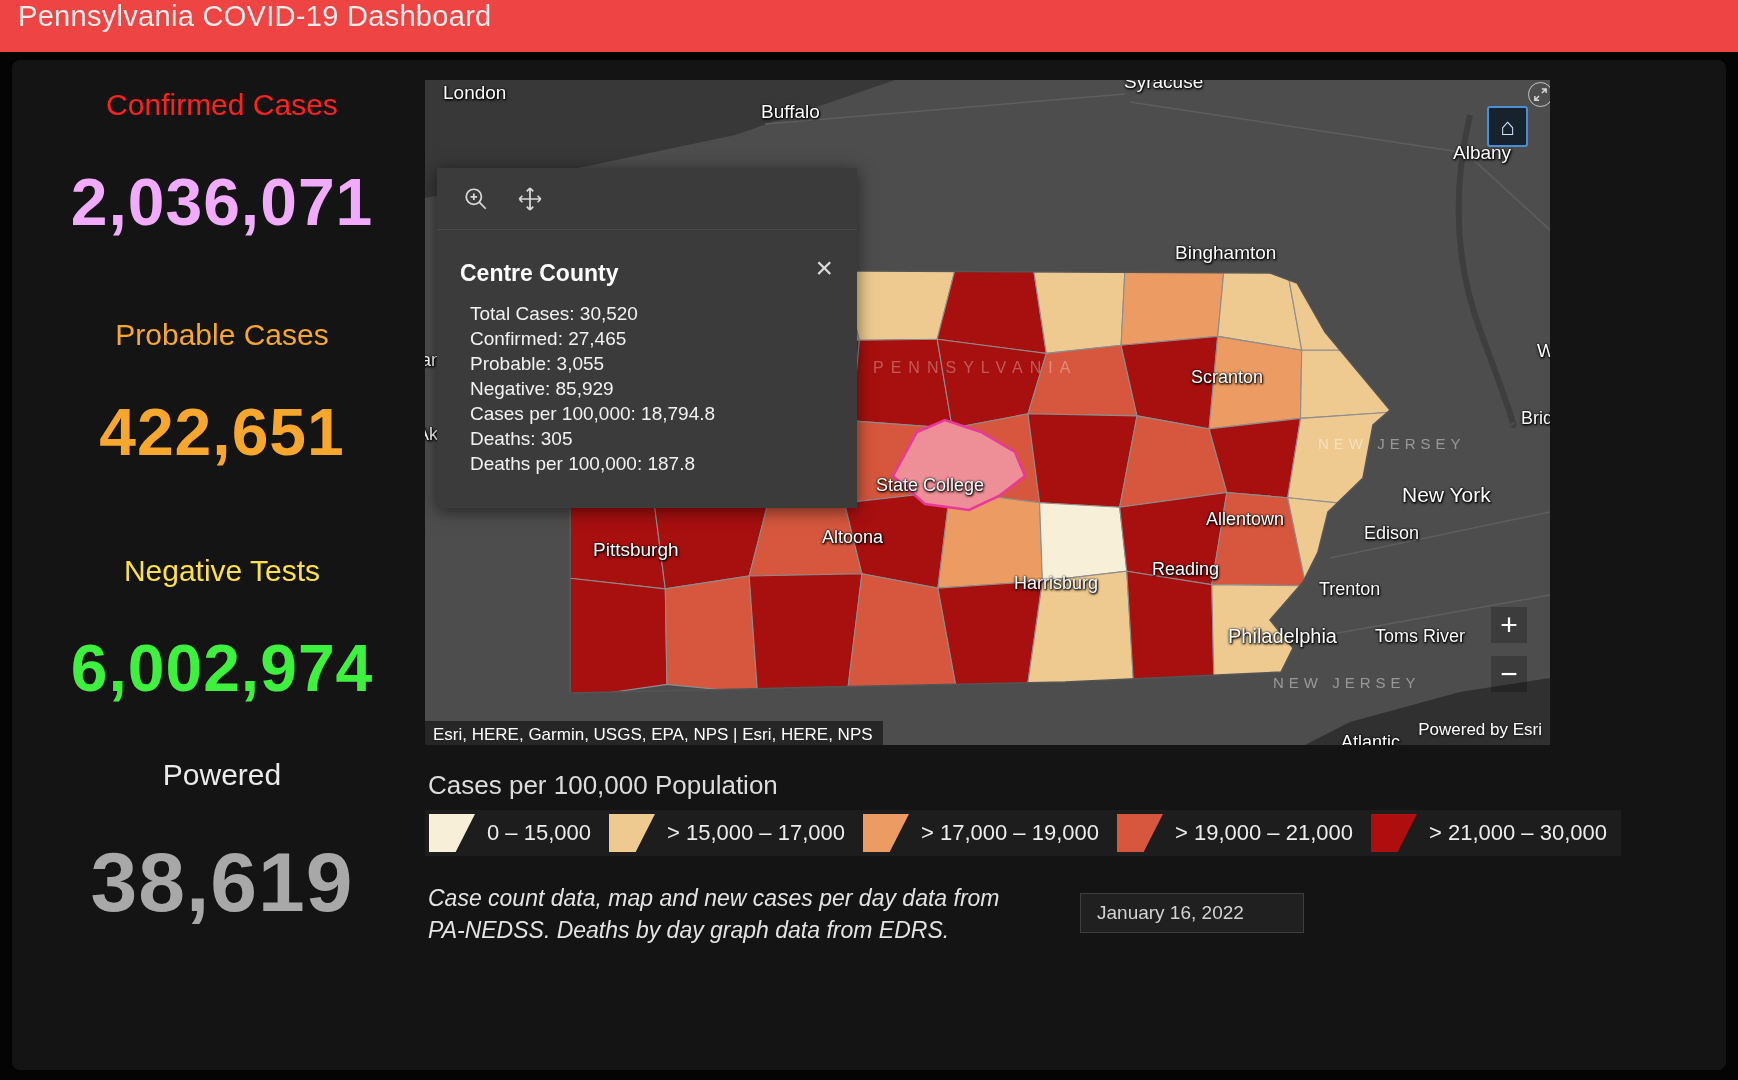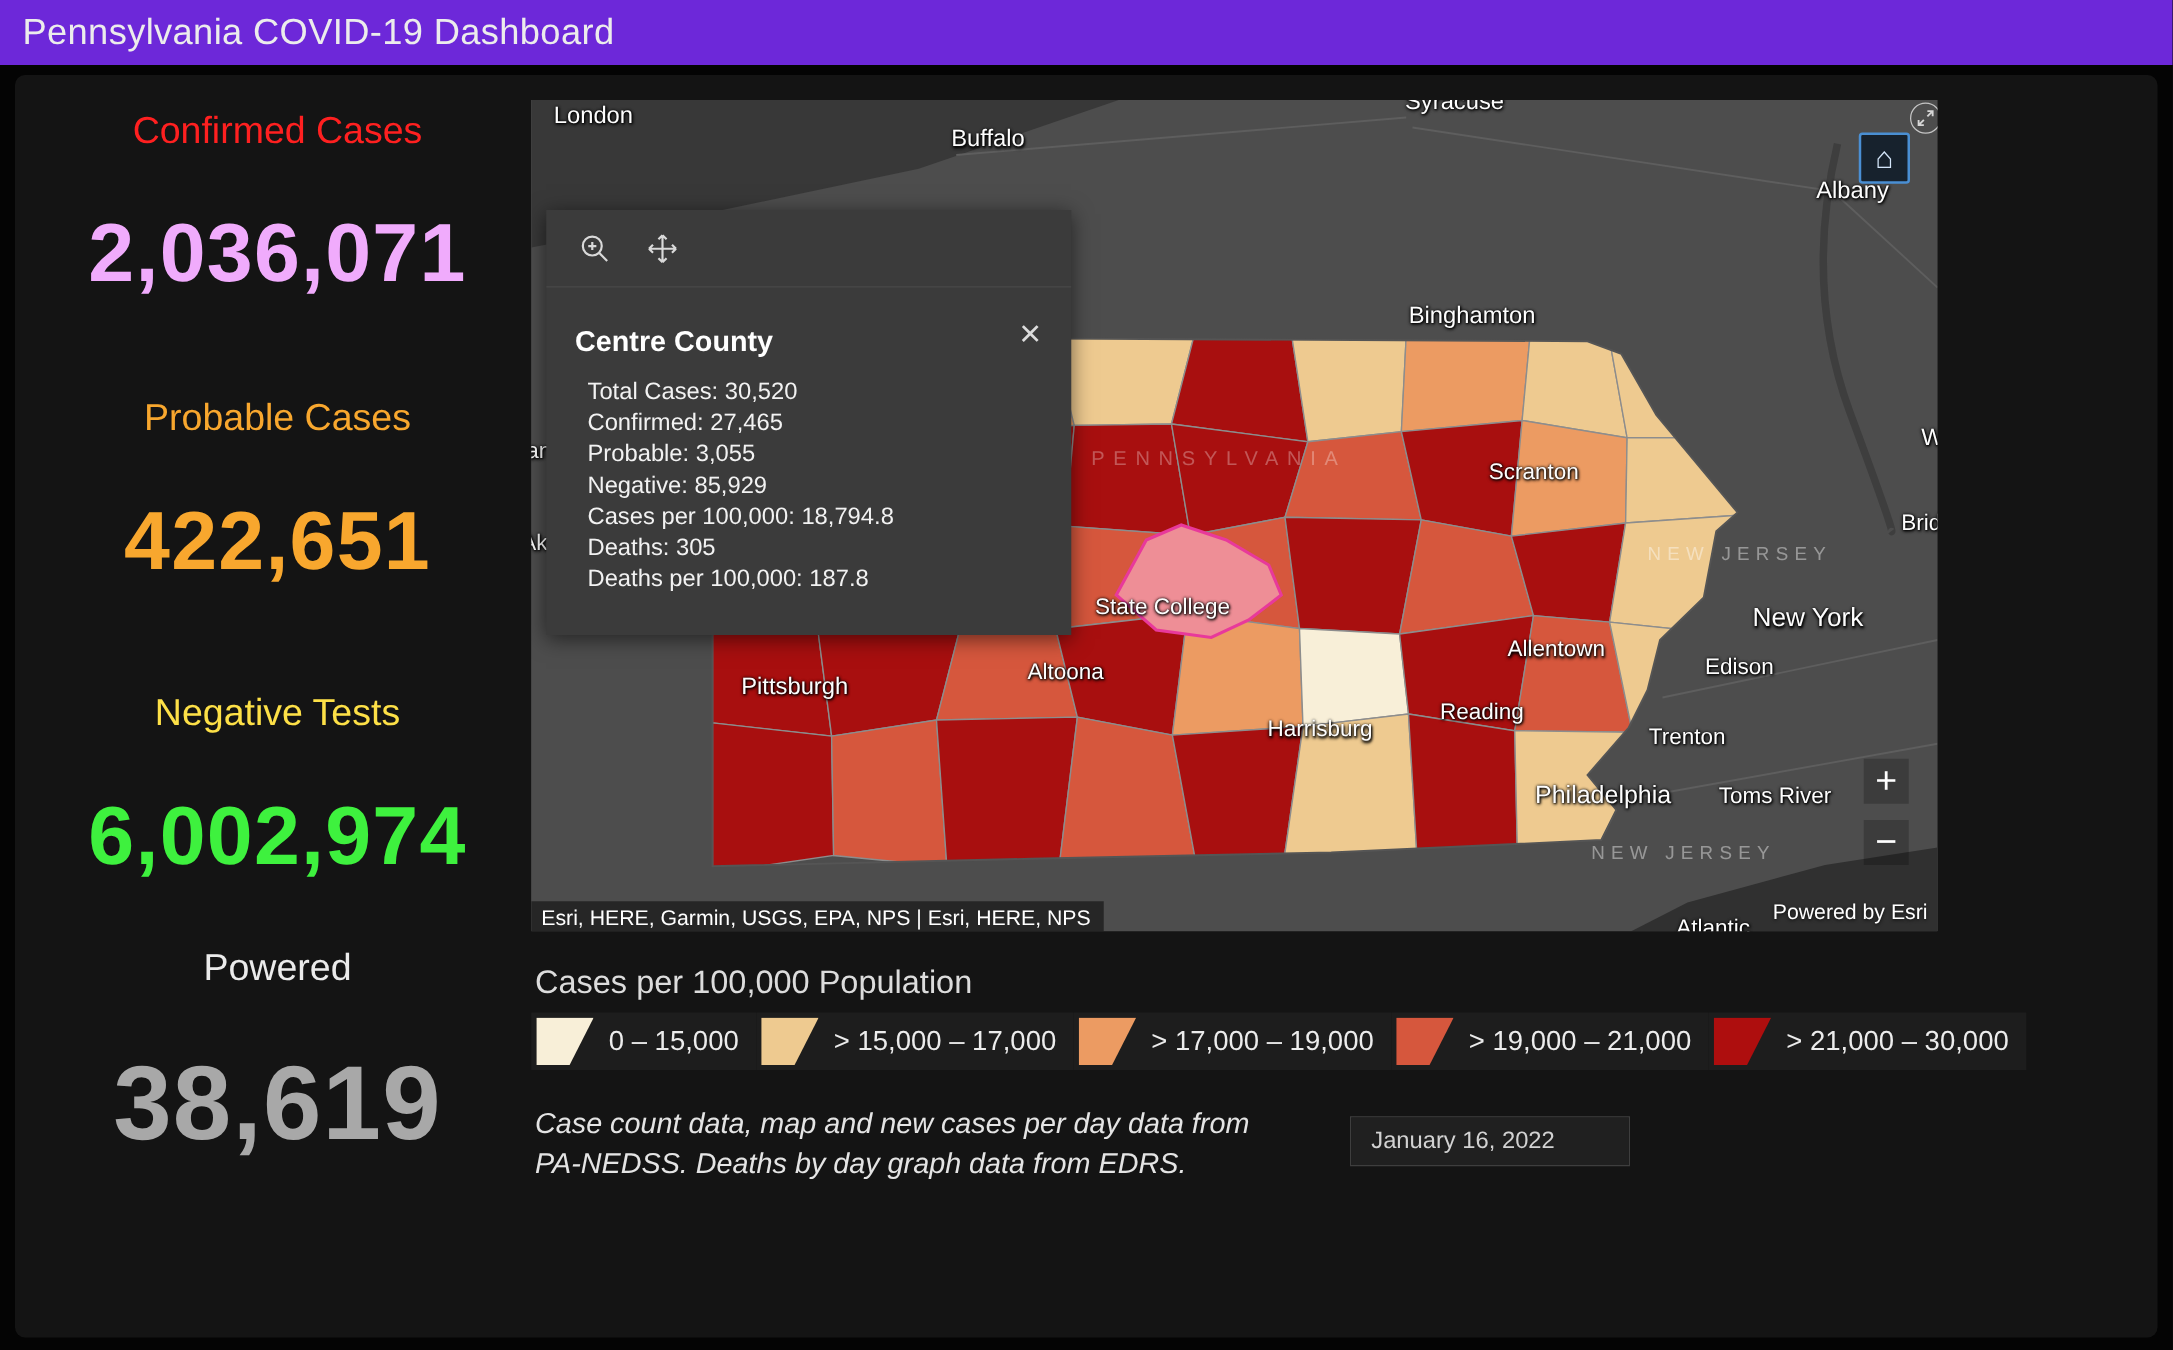--- a/index.html
+++ b/index.html
@@ -1,20 +1,20 @@
 <!DOCTYPE html>
 <html><head>
 <meta charset="utf-8">
 <style>
   * { margin:0; padding:0; box-sizing:border-box; }
   html,body { width:1738px; height:1080px; background:#040404; overflow:hidden;
               font-family:"Liberation Sans","DejaVu Sans",sans-serif; }
 
   .header { position:absolute; left:0; top:0; width:1738px; height:52px;
-            background:#6d28d9; display:flex; align-items:center; padding-left:18px; }
+            background:#ef4444; display:flex; align-items:flex-start; padding-left:18px; }
   .header .title { color:#ececec; font-size:29px; font-weight:500; letter-spacing:.3px; }
 
   .panel { position:absolute; left:12px; top:60px; width:1714px; height:1010px;
            background:#141414; border-radius:8px; }
 
   
   .stat { position:absolute; left:18px; width:408px; text-align:center; }
   .stat .lbl { font-size:30px; font-weight:400; margin-bottom:42px; }
   .stat .val { font-size:66px; font-weight:700; letter-spacing:1px; white-space:nowrap; }
   .stat.deaths .val { font-size:84px; }
@@ -168,21 +168,21 @@
     </svg>
 
   <span class="state-label" style="left:448px;top:279px">PENNSYLVANIA</span>
   <span class="caps-label" style="left:893px;top:355px">NEW JERSEY</span>
   <span class="caps-label" style="left:848px;top:594px">NEW JERSEY</span>
 
   <span class="map-label" style="left:18px;top:2px;font-size:19px">London</span>
   <span class="map-label" style="left:336px;top:21px;font-size:19px">Buffalo</span>
   <span class="map-label" style="left:699px;top:-9px;font-size:19px">Syracuse</span>
   <span class="map-label" style="left:1028px;top:62px;font-size:19px">Albany</span>
-  <span class="map-label" style="left:702px;top:162px;font-size:19px">Binghamton</span>
+  <span class="map-label" style="left:750px;top:162px;font-size:19px">Binghamton</span>
   <span class="map-label" style="left:766px;top:287px;font-size:18px">Scranton</span>
   <span class="map-label" style="left:1112px;top:260px;font-size:19px">W</span>
   <span class="map-label" style="left:1096px;top:328px;font-size:18px">Brid</span>
   <span class="map-label" style="left:977px;top:403px;font-size:21px">New York</span>
   <span class="map-label" style="left:781px;top:429px;font-size:18px">Allentown</span>
   <span class="map-label" style="left:939px;top:443px;font-size:18px">Edison</span>
   <span class="map-label" style="left:451px;top:395px;font-size:18px">State College</span>
   <span class="map-label" style="left:168px;top:459px;font-size:19px">Pittsburgh</span>
   <span class="map-label" style="left:397px;top:447px;font-size:18px">Altoona</span>
   <span class="map-label" style="left:589px;top:493px;font-size:18px">Harrisburg</span>

